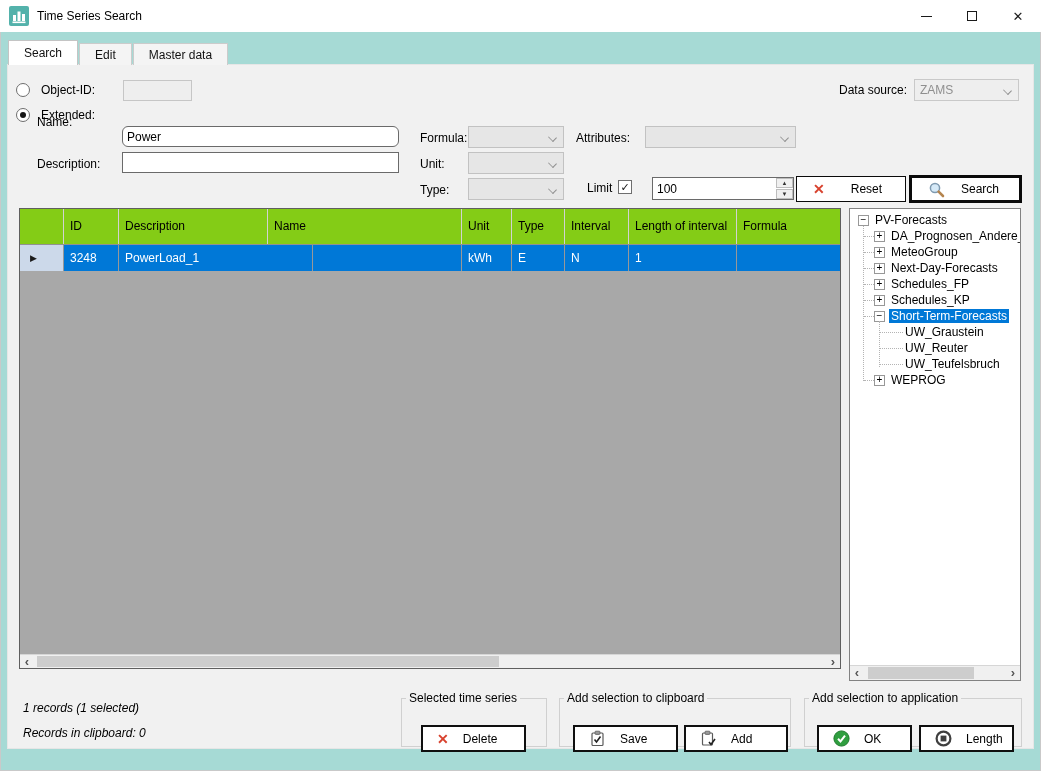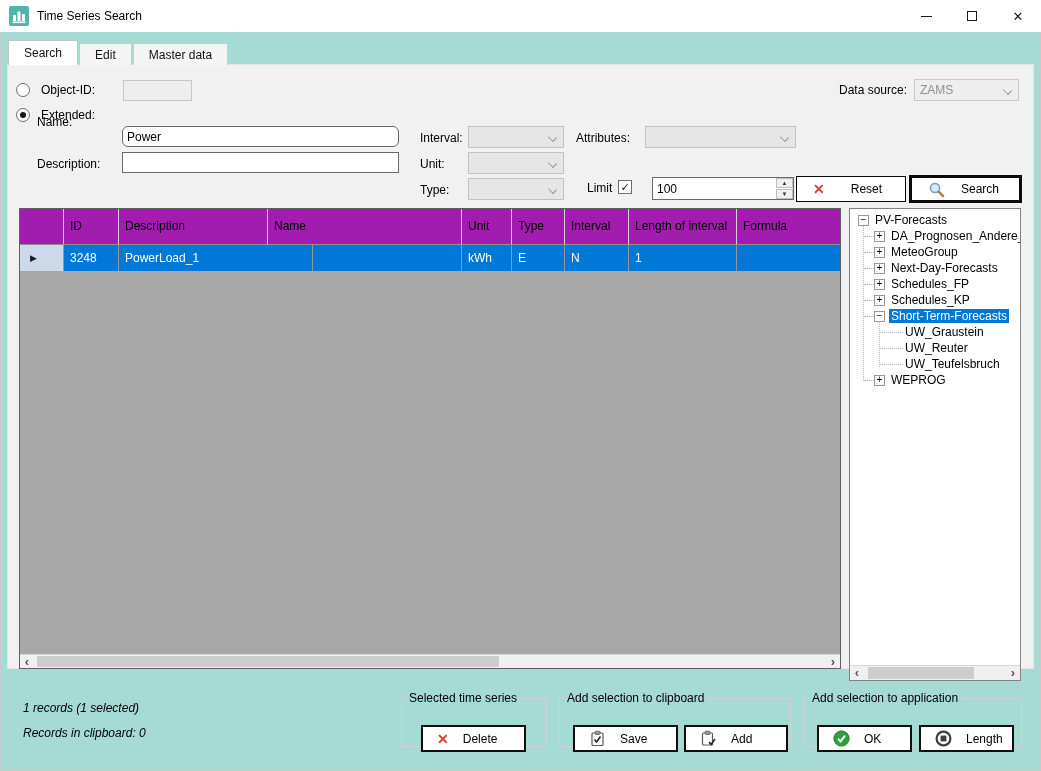--- a/index.html
+++ b/index.html
@@ -16,21 +16,21 @@
   .glyph-min { width:11px; height:0; border-top:1px solid #1a1a1a; }
   .glyph-max { width:10px; height:10px; border:1px solid #1a1a1a; }
   .glyph-close { font-size:13px; font-weight:400; }
 
   
   .tabs { position:absolute; left:8px; top:40px; display:flex; align-items:flex-end; z-index:3; }
   .tab { height:22px; padding:0 15px; background:#f4f4f4; border:1px solid #cbcbcb; border-bottom:none; display:flex; align-items:center; margin-right:1px; color:#111; }
   .tab.active { height:25px; background:#ffffff; border-color:#c4c4c4; position:relative; z-index:4; }
 
   
-  .panel { position:absolute; left:7px; top:64px; width:1027px; height:605px; background:#f1f1f1; border:1px solid #e6e6e6; z-index:2; }
+  .panel { position:absolute; left:7px; top:64px; width:1027px; height:685px; background:#f1f1f1; border:1px solid #e6e6e6; z-index:2; }
   .lbl { position:absolute; white-space:nowrap; color:#000; }
 
   .radio { position:absolute; width:14px; height:14px; border:1px solid #6e6e6e; border-radius:50%; background:#fff; }
   .radio .dot { position:absolute; left:3px; top:3px; width:6px; height:6px; border-radius:50%; background:#161616; }
 
   .txt { position:absolute; border:1px solid #6a6a6a; background:#fff; font-family:"Liberation Sans",sans-serif; font-size:12px; padding:0 4px; color:#000; outline:none; }
   .txt.disabled { background:#eeeeee; border-color:#c6c6c6; }
 
   .combo { position:absolute; background:#e6e6e6; border:1px solid #c2c2c2; }
   .combo .chev { position:absolute; right:7px; top:7px; width:7px; height:7px; border-right:1.5px solid #8f8f8f; border-bottom:1.5px solid #8f8f8f; transform:rotate(45deg) scale(1,0.8); }
@@ -45,21 +45,21 @@
   .spin-btn { flex:1; background:#f0f0f0; border:1px solid #bdbdbd; display:flex; align-items:center; justify-content:center; font-size:6px; color:#333; }
   .spin-btn + .spin-btn { margin-top:1px; }
 
   .btn { position:absolute; display:flex; align-items:center; background:#fff; color:#000; }
   .btn-reset { border:1px solid #0a0a0a; padding-left:16px; gap:26px; }
   .btn-search { border:3px solid #0a0a0a; padding-left:16px; gap:16px; }
   .x-red { color:#d8422e; font-weight:700; font-size:14px; line-height:14px; }
 
   
   .grid { position:absolute; left:11px; top:143px; width:822px; height:461px; border:1px solid #5f5f5f; background:#a8a8a8; display:flex; flex-direction:column; }
-  .grid-header { display:flex; height:36px; background:#a21caf; border-bottom:1px solid #919191; }
+  .grid-header { display:flex; height:36px; background:#84cc16; border-bottom:1px solid #919191; }
   .gh-cell { display:flex; align-items:center; padding-left:6px; border-right:1px solid #d2d2d2; line-height:1.1; overflow:hidden; }
   .grid-row { display:flex; height:26px; background:#0078d7; color:#fff; }
   .gr-cell { display:flex; align-items:center; padding-left:6px; border-right:1px solid #989898; overflow:hidden; }
   .cell-sel { width:44px; flex:0 0 44px; }
   .cell-id { width:55px; flex:0 0 55px; }
   .cell-name { width:194px; flex:0 0 194px; }
   .cell-desc { width:149px; flex:0 0 149px; }
   .cell-unit { width:50px; flex:0 0 50px; }
   .cell-type { width:53px; flex:0 0 53px; }
   .cell-int { width:64px; flex:0 0 64px; }
@@ -146,21 +146,21 @@
       <span class="chev"></span>
     </div>
 
     <div class="radio" style="left:8px; top:43px;">
         <span class="dot"></span>
       </div>
     <span class="lbl" style="left:33px; top:43px;">Extended:</span>
 
     <span class="lbl" style="left:29px; top:50px;">Name:</span>
     <input class="txt" style="left: 114px; top: 61px; width: 277px; height: 21px; border-radius: 6px;" value="Power">
-    <span class="lbl" style="left:412px; top:66px;">Interval:</span>
+    <span class="lbl" style="left:412px; top:66px;">Formula:</span>
     <div class="combo" style="left:460px; top:61px; width:96px; height:22px;">
         <span class="chev"></span>
       </div>
     <span class="lbl" style="left:568px; top:66px;">Attributes:</span>
     <div class="combo" style="left:637px; top:61px; width:151px; height:22px;">
         <span class="chev"></span>
       </div>
 
     <span class="lbl" style="left:29px; top:92px;">Description:</span>
     <input class="txt" style="left: 114px; top: 87px; width: 277px; height: 21px;" value="">

